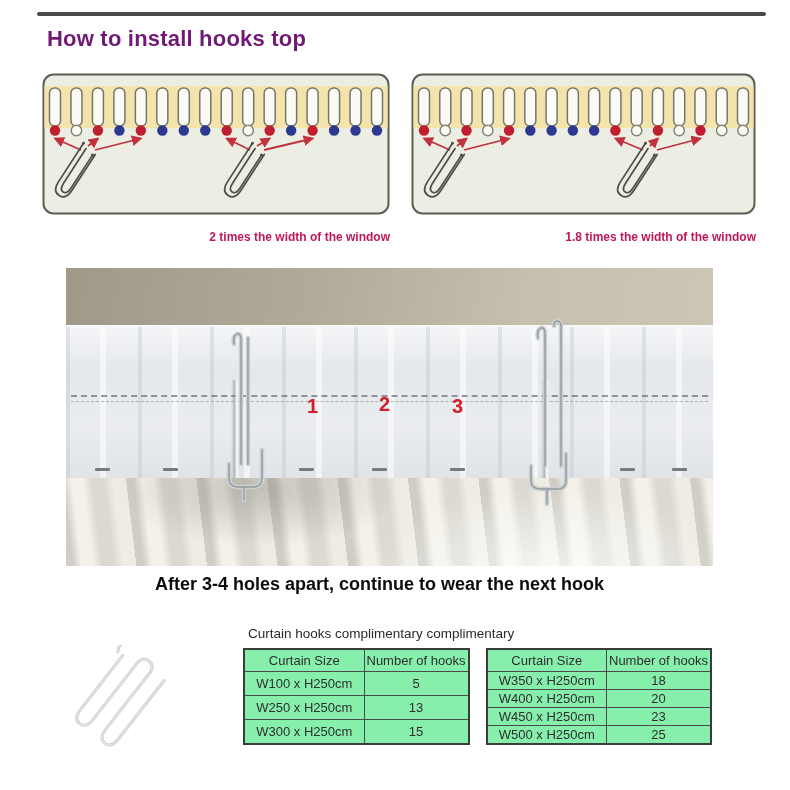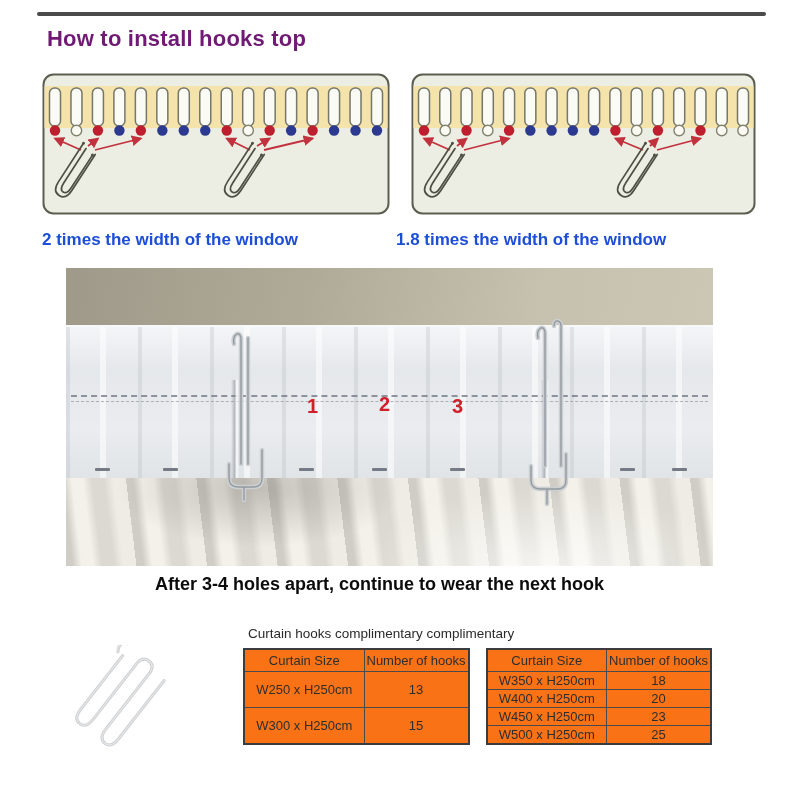--- a/index.html
+++ b/index.html
@@ -7,23 +7,23 @@
        font-family:"Liberation Sans","DejaVu Sans",sans-serif;}
   .abs{position:absolute;}
 
   
   .top-rule{left:37px;top:12px;width:729px;height:4px;background:#4a4a4a;border-radius:2px;}
   .page-title{left:47px;top:26px;font-size:22px;font-weight:800;color:#701a75;letter-spacing:.2px;}
 
   
   .diagram-left{left:42px;top:73px;width:348px;height:142px;}
   .diagram-right{left:411px;top:73px;width:345px;height:142px;}
-  .diagram-caption{font-size:17px;font-weight:bold;color:#1d4ed8;text-align:left;top:230px;}
+  .diagram-caption{font-size:12px;font-weight:bold;color:#be185d;text-align:right;top:230px;}
   .cap-left{left:42px;width:348px;}
-  .cap-right{left:396px;width:345px;}
+  .cap-right{left:411px;width:345px;}
 
   
   .photo{left:66px;top:268px;width:647px;height:298px;overflow:hidden;background:#b5af9f;}
   .wall{left:0;top:0;width:647px;height:64px;
         background:linear-gradient(100deg,#9e9988,#b0aa99 38%,#c6c0af 72%,#ccc6b5);}
   .tape{left:0;top:57px;width:647px;height:153px;
         background:
           repeating-linear-gradient(90deg, rgba(176,182,188,.28) 0 4px, rgba(255,255,255,0) 4px 34px,
              rgba(255,255,255,.55) 34px 40px, rgba(255,255,255,0) 40px 72px),
           linear-gradient(#f4f5f7,#e5e8eb 28%,#eaecef 66%,#e0e4e7);
@@ -46,21 +46,21 @@
   .pleat-label{font-size:20px;font-weight:bold;color:#d21f2b;}
   .pl-0{left:241px;top:127px;} .pl-1{left:313px;top:125px;} .pl-2{left:386px;top:127px;}
   .hook-overlay{left:0;top:0;}
 
   .photo-caption{left:0;top:574px;width:759px;text-align:center;font-size:18px;font-weight:bold;color:#0c0c0c;}
 
   
   .product-hook-img{left:58px;top:645px;}
   .table-title{left:248px;top:626px;font-size:13.5px;color:#2a2a2a;}
   .tables{left:243px;top:648px;display:flex;gap:16px;}
-  table.hook-table{border-collapse:collapse;table-layout:fixed;background:#f97316;}
+  table.hook-table{border-collapse:collapse;table-layout:fixed;background:#86efac;}
   table.hook-table{border:2px solid #3c3c3c;}
   table.hook-table td,table.hook-table th{border:1px solid #4a4a4a;font-size:13px;font-weight:normal;
       color:#2e2e2e;text-align:center;padding:0 2px;height:17px;white-space:nowrap;}
   table.hook-table th{height:21px;}
   .col-size{width:120px;} .col-num{width:104px;}
 </style>
 </head>
 <body>
 
 <div class="abs top-rule"></div>
@@ -252,20 +252,24 @@
         <col class="col-num">
       </colgroup>
     <thead>
         <tr>
           <th>Curtain Size</th>
           <th>Number of hooks</th>
         </tr>
       </thead>
       <tbody>
         <tr>
+          <td>W100 x H250cm</td>
+          <td>5</td>
+        </tr>
+        <tr>
           <td>W250 x H250cm</td>
           <td>13</td>
         </tr>
         <tr>
           <td>W300 x H250cm</td>
           <td>15</td>
         </tr>
       </tbody>
   </table>
   <table class="hook-table">

